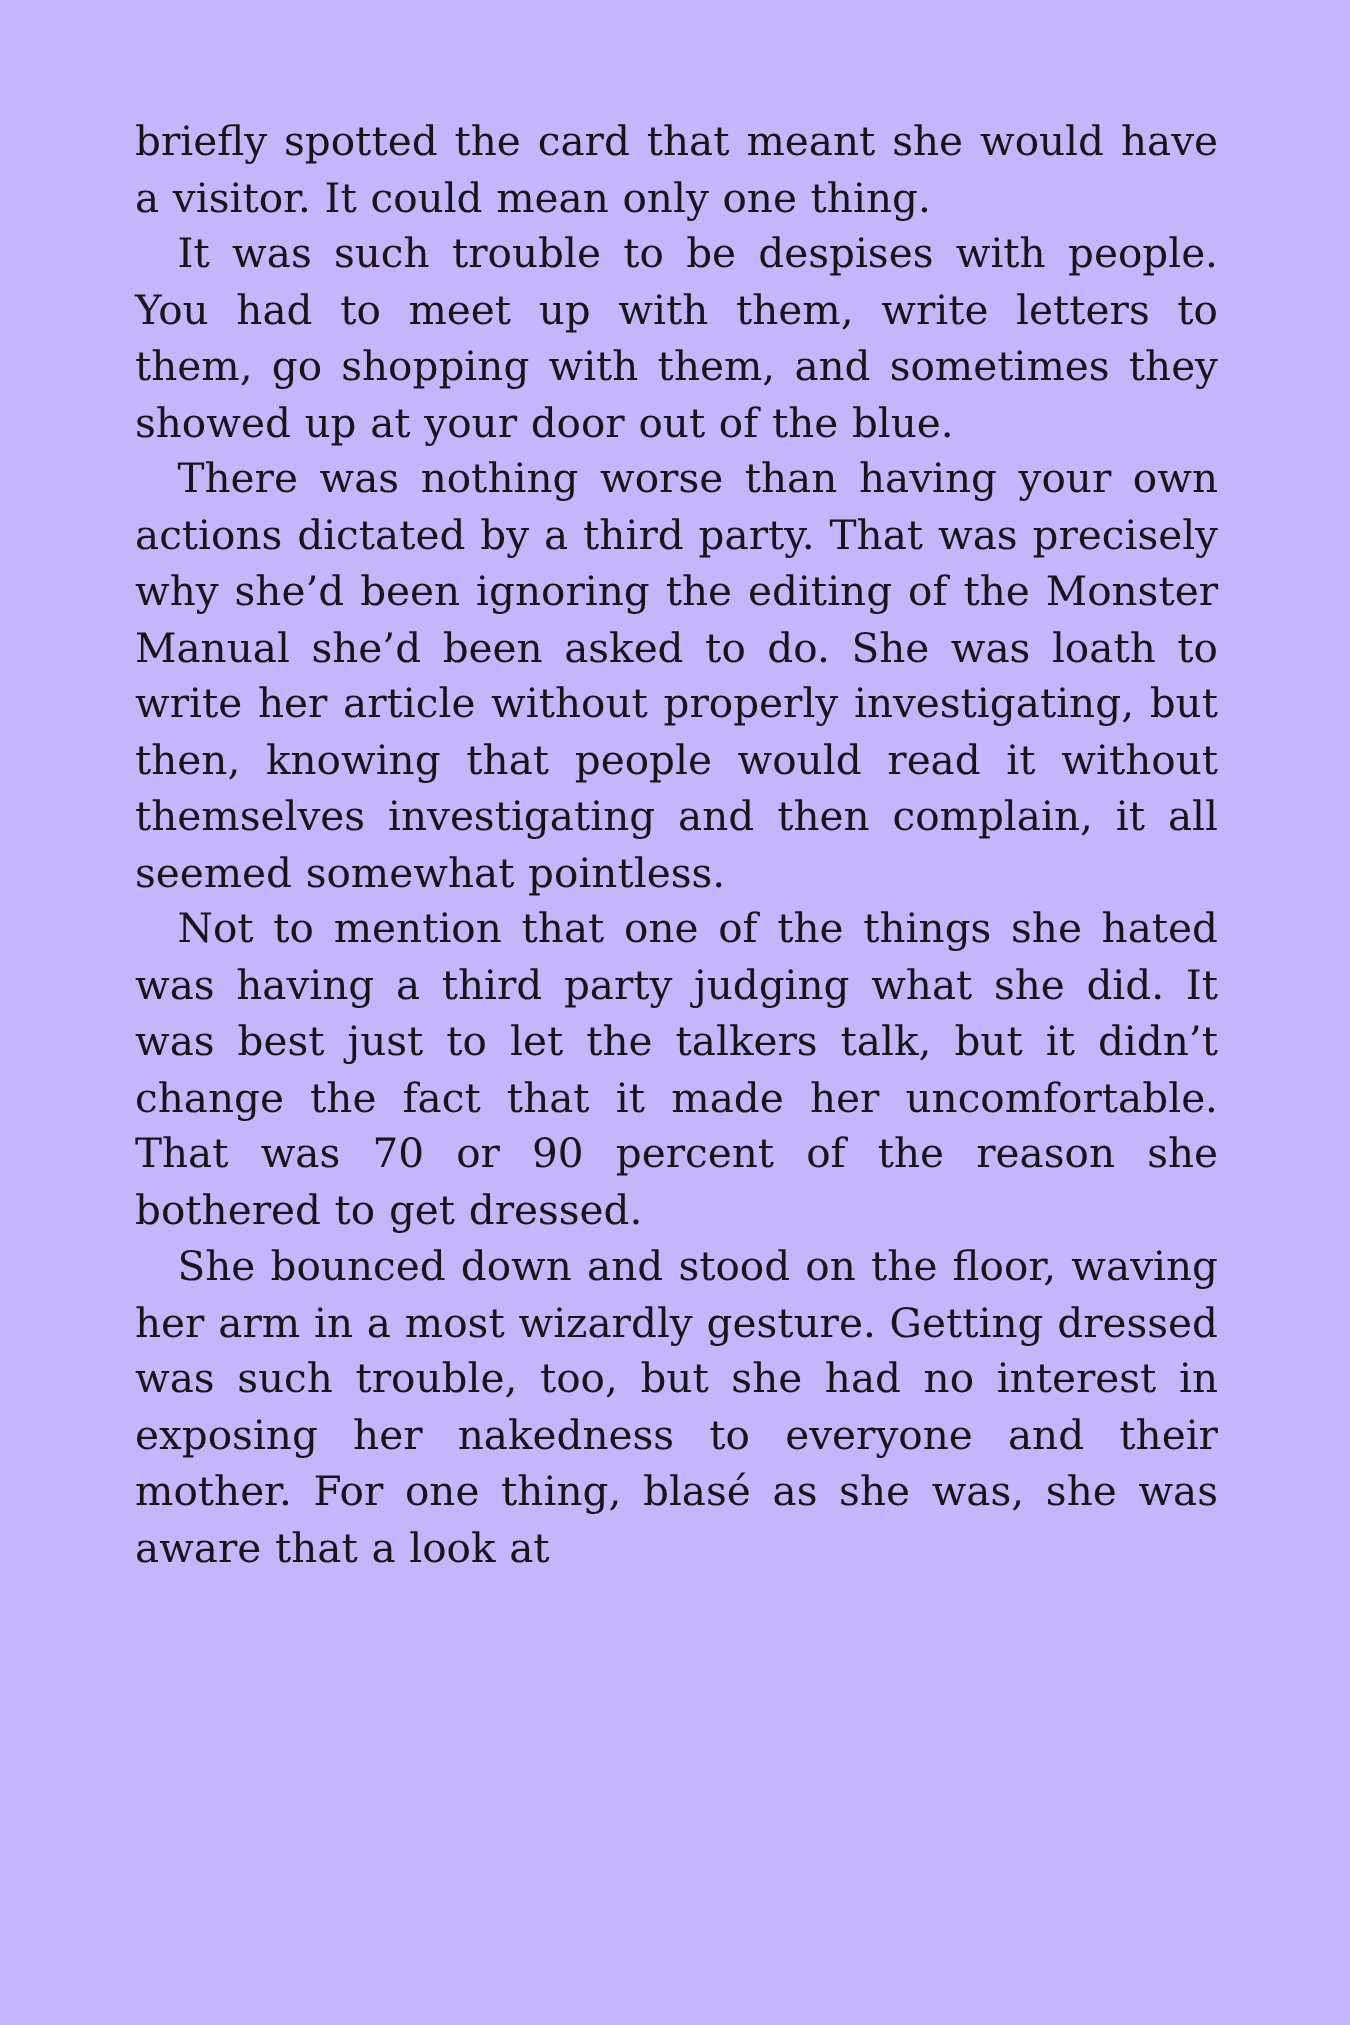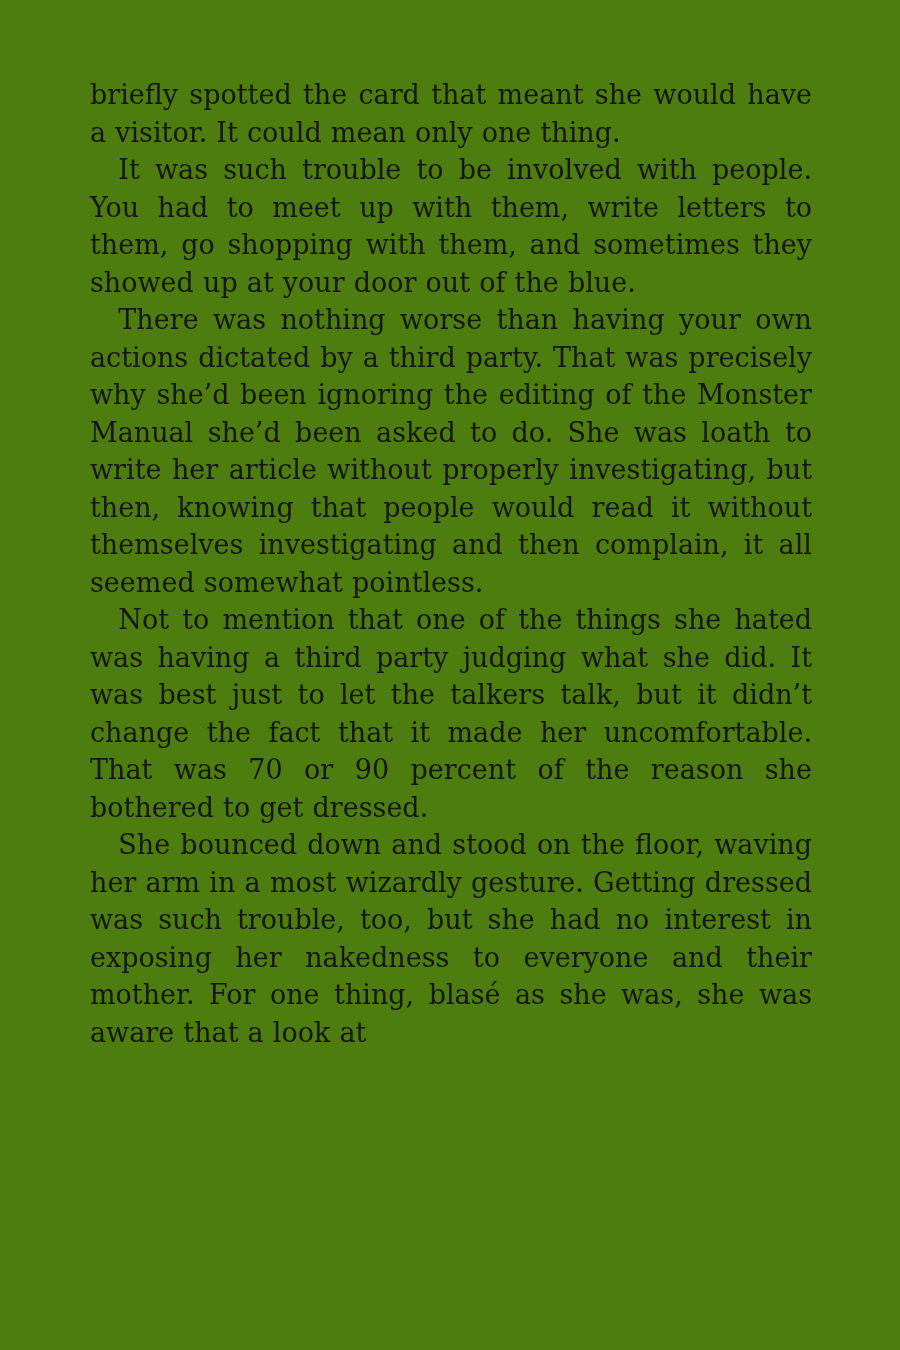--- a/index.html
+++ b/index.html
@@ -10,21 +10,21 @@
     body {
       width: 900px;
       height: 1350px;
       background: #ffffff;
       font-family: "DejaVu Serif", "Liberation Serif", serif;
       overflow: hidden;
     }
     .reader-page {
       width: 900px;
       height: 1350px;
-      background: #4d7c0f;
+      background: #c4b5fd;
       padding: 76px 88px 0 90px;
     }
     .text-column {
       width: 722px;
       color: #161616;
       font-size: 27px;
       line-height: 37.5px;
       text-align: justify;
       hyphens: auto;
       -webkit-hyphens: auto;
@@ -40,18 +40,18 @@
     .text-column p.noindent {
       text-indent: 0;
     }
   </style>
 </head>
 <body>
 
 <div class="reader-page">
   <div class="text-column">
     <p class="noindent">briefly spotted the card that meant she would have a visitor. It could mean only one thing.</p>
-    <p class="indent">It was such trouble to be involved with people. You had to meet up with them, write letters to them, go shopping with them, and sometimes they showed up at your door out of the blue.</p>
+    <p class="indent">It was such trouble to be despises with people. You had to meet up with them, write letters to them, go shopping with them, and sometimes they showed up at your door out of the blue.</p>
     <p class="indent">There was nothing worse than having your own actions dictated by a third party. That was precisely why she’d been ignoring the editing of the Monster Manual she’d been asked to do. She was loath to write her article without properly investigating, but then, knowing that people would read it without themselves investigating and then complain, it all seemed somewhat pointless.</p>
     <p class="indent">Not to mention that one of the things she hated was having a third party judging what she did. It was best just to let the talkers talk, but it didn’t change the fact that it made her uncomfortable. That was 70 or 90 percent of the reason she bothered to get dressed.</p>
     <p class="indent">She bounced down and stood on the floor, waving her arm in a most wizardly gesture. Getting dressed was such trouble, too, but she had no interest in exposing her nakedness to everyone and their mother. For one thing, blasé as she was, she was aware that a look at</p>
   </div>
 </div>
 
 </body></html>

